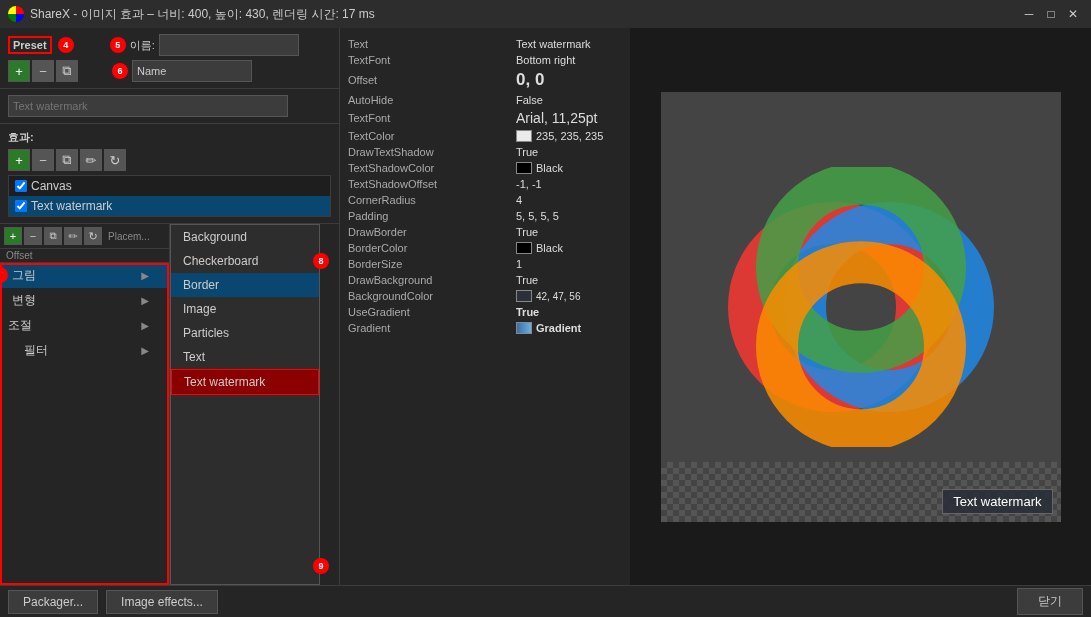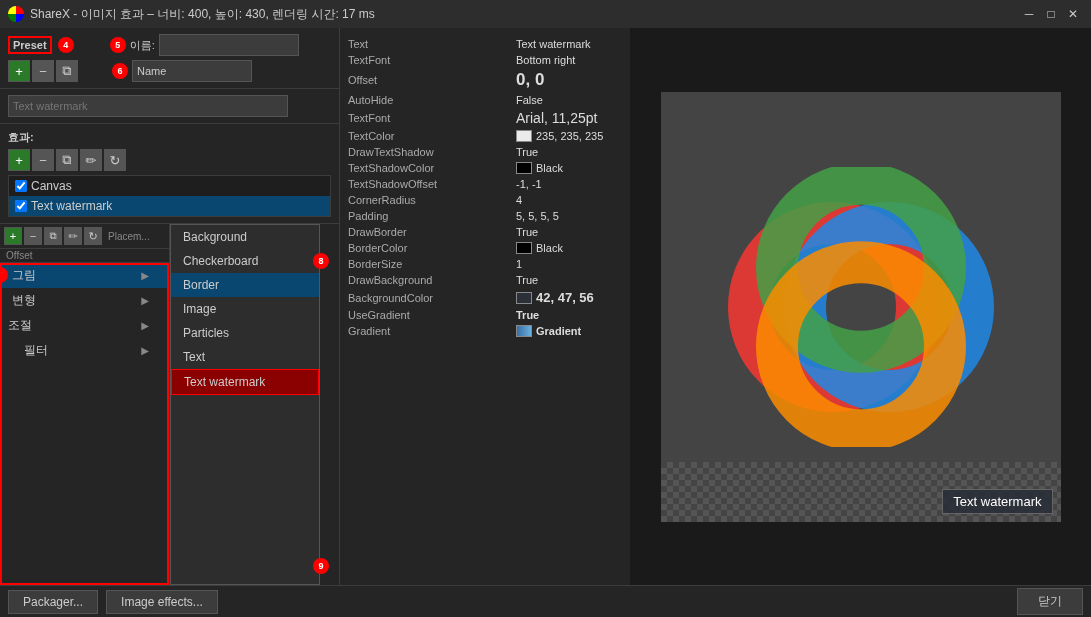--- a/index.html
+++ b/index.html
@@ -493,21 +493,21 @@
           </div>
         </div>
         <div class="prop-row">
           <span class="prop-name">DrawBackground</span>
           <div style="display: flex; align-items: center; font-size: 11px; color: rgb(221, 221, 221);">
             <span>True</span>
           </div>
         </div>
         <div class="prop-row">
           <span class="prop-name">BackgroundColor</span>
-          <div style="display: flex; align-items: center; font-size: 13px; color: rgb(221, 221, 221); font-weight: bold;">
+          <div style="display: flex; align-items: center; font-size: 10px; color: rgb(221, 221, 221);">
             <span class="color-swatch" style="background: rgb(42, 47, 56);"></span>
             <span>42, 47, 56</span>
           </div>
         </div>
         <div class="prop-row">
           <span class="prop-name">UseGradient</span>
           <div style="display: flex; align-items: center; font-size: 11px; color: rgb(221, 221, 221);">
             <span style="font-weight: bold;">True</span>
           </div>
         </div>

